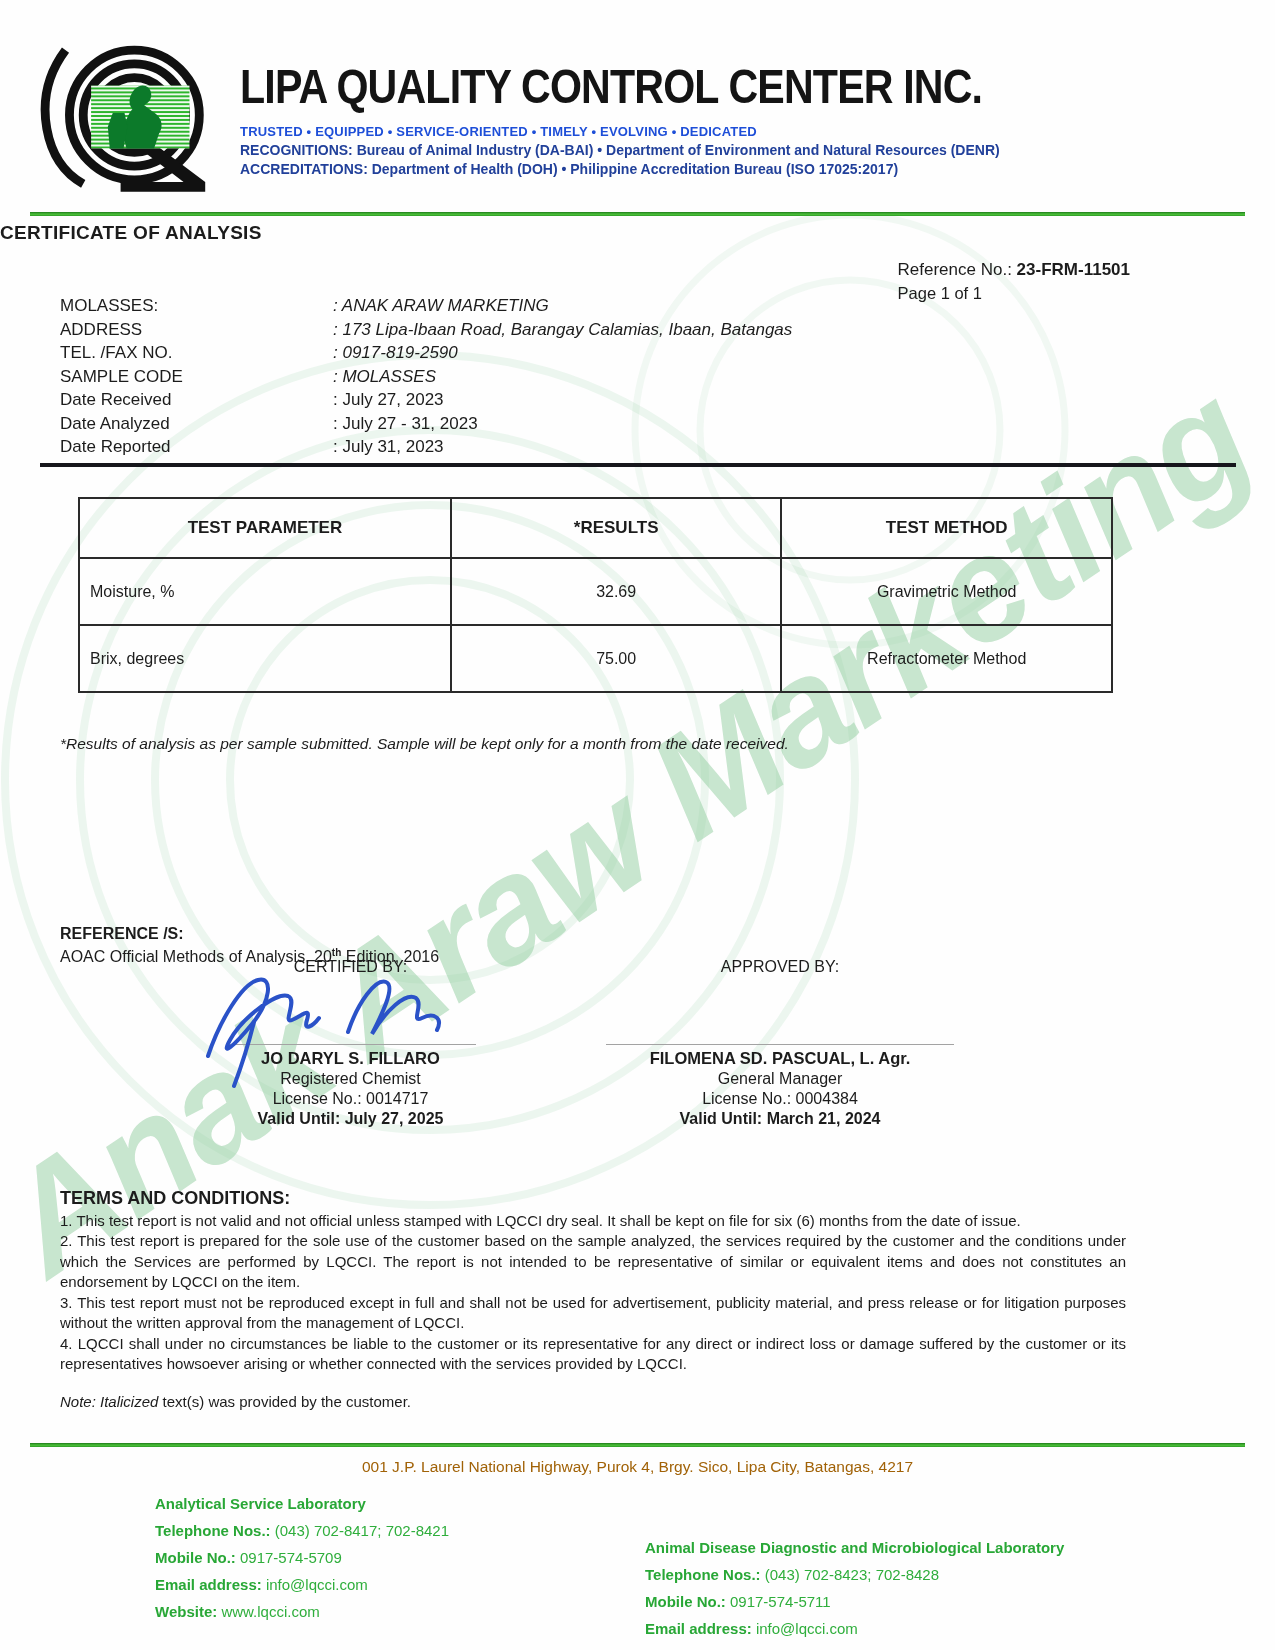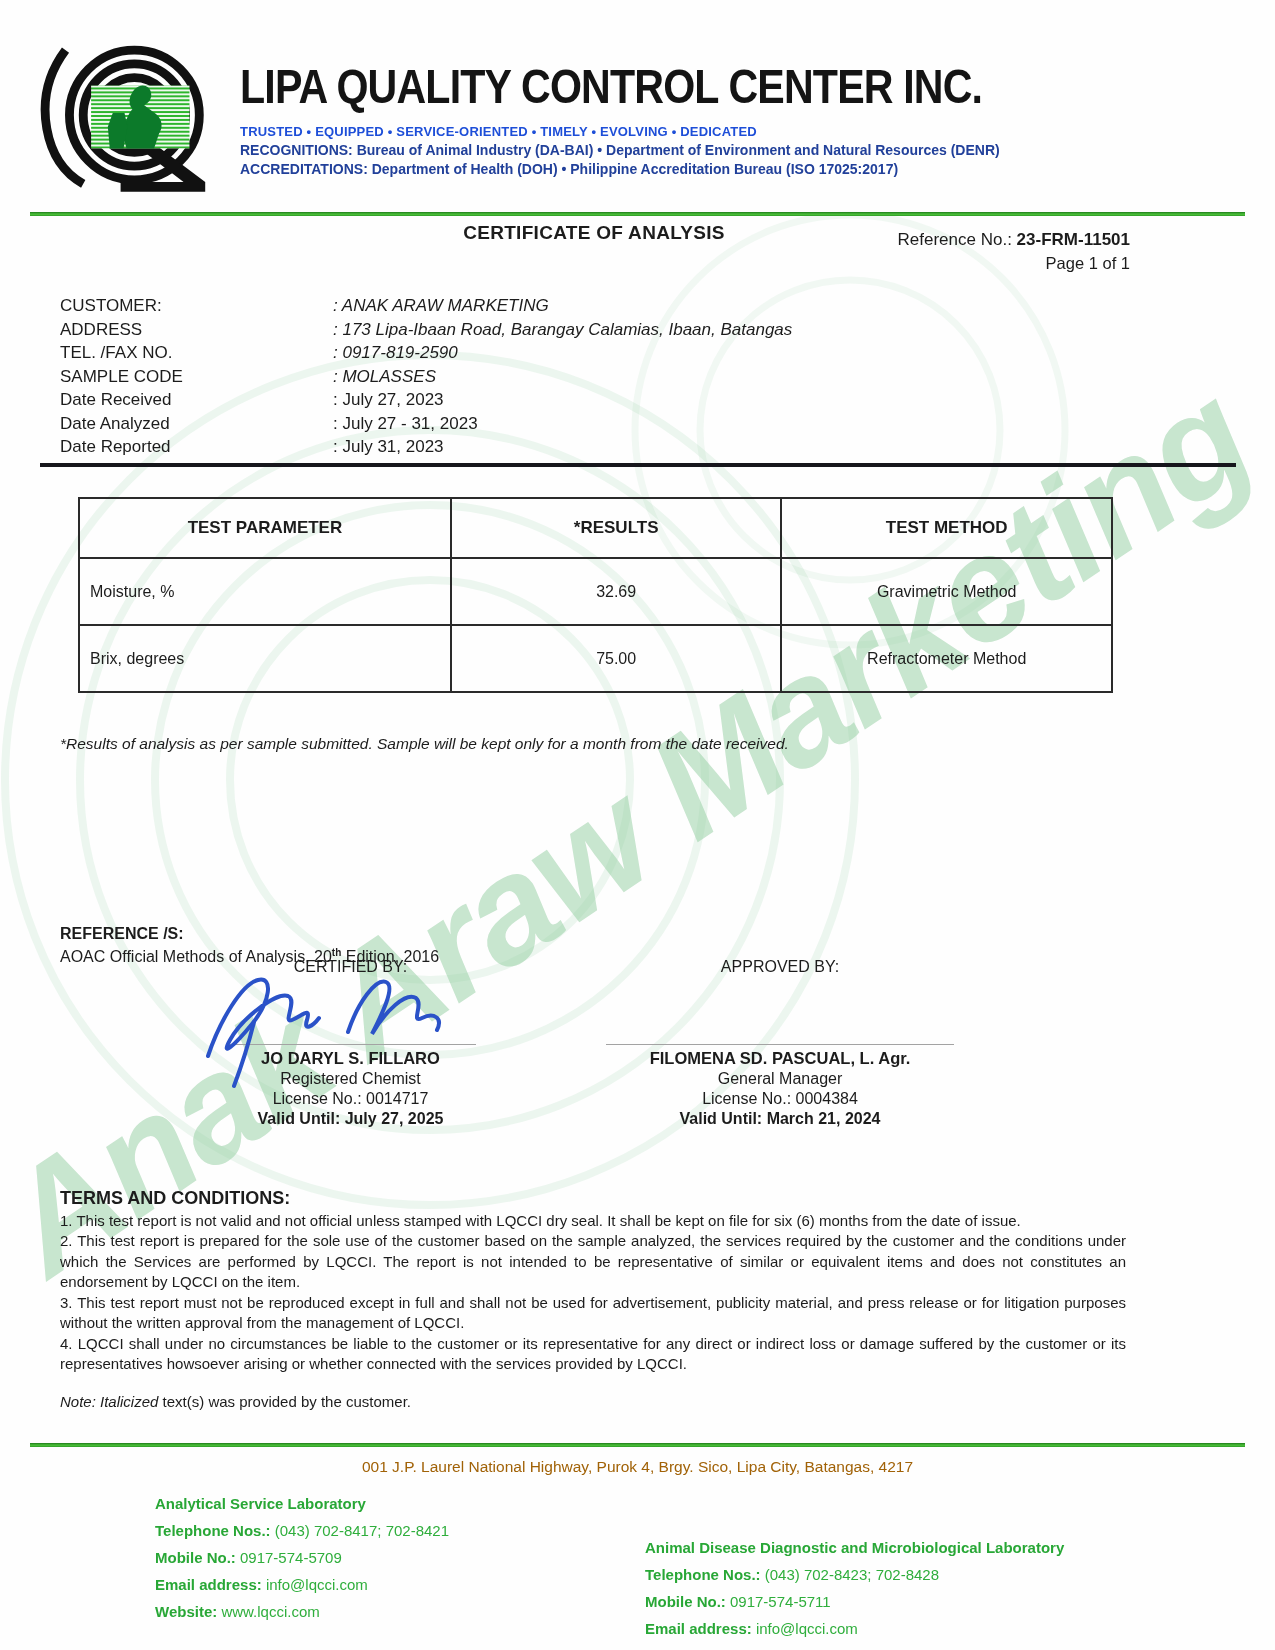--- a/index.html
+++ b/index.html
@@ -26,23 +26,23 @@
   .tagline { margin-top:10px; font-size:13px; font-weight:bold; color:#1d4ed8; letter-spacing:0.2px; }
   .recog   { margin-top:3px; font-size:14px; font-weight:bold; color:#21409a; }
   .accred  { margin-top:3px; font-size:14px; font-weight:bold; color:#21409a; }
 
   .rule-green { position:absolute; left:30px; width:1215px; height:4px;
                 background:linear-gradient(#1e7a1a,#4cc23a 55%,#2f9a27); }
   .rule-green-top { top:212px; }
   .rule-green-bottom { top:1443px; }
   .rule-black { position:absolute; left:40px; top:463px; width:1196px; height:4px; background:#16161c; }
 
-  .cert-title { position:absolute; left:0; top:222px; width:1188px; text-align:center;
+  .cert-title { position:absolute; left:0; top:222px; width:1188px; 
                 font-size:19px; font-weight:bold; letter-spacing:0.3px; }
-  .ref-block { position:absolute; right:145px; top:230px; text-align:right; font-size:17px; }
+  .ref-block { position:absolute; right:145px; top:260px; text-align:left; font-size:17px; }
   .ref-line b { font-weight:bold; }
   .page-line { margin-top:4px; font-size:16.5px; }
 
   
   .info-block { position:absolute; left:60px; top:294px; width:1000px; font-size:17px; }
   .info-row { display:flex; line-height:23.5px; }
   .info-label { width:273px; flex:none; }
   .info-value.ital { font-style:italic; }
 
   
@@ -144,21 +144,21 @@
     <div class="rule-green rule-green-top"></div>
 
     <div class="cert-title">CERTIFICATE OF ANALYSIS</div>
     <div class="ref-block">
       <div class="ref-line"><span>Reference No.: </span><b>23-FRM-11501</b></div>
       <div class="page-line">Page 1 of  1</div>
     </div>
 
     <div class="info-block">
       <div class="info-row">
-        <span class="info-label">CUSTOMER:</span>
+        <span class="info-label">MOLASSES:</span>
         <span class="info-value ital">: ANAK ARAW MARKETING</span>
       </div>
       <div class="info-row">
         <span class="info-label">ADDRESS</span>
         <span class="info-value ital">: 173 Lipa-Ibaan Road, Barangay Calamias, Ibaan, Batangas</span>
       </div>
       <div class="info-row">
         <span class="info-label">TEL. /FAX NO.</span>
         <span class="info-value ital">: 0917-819-2590</span>
       </div>

